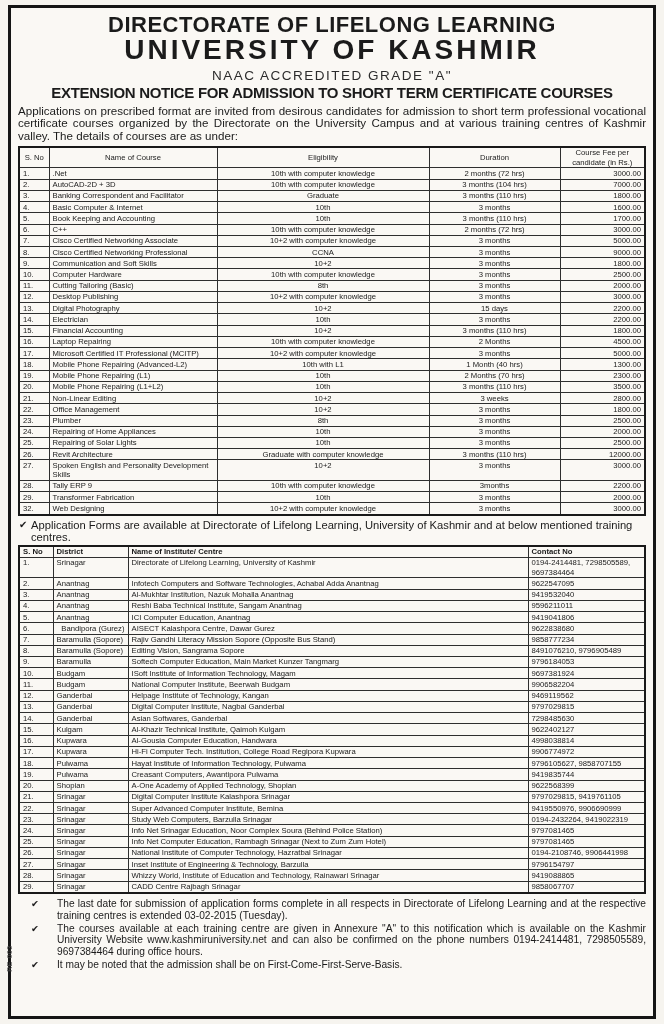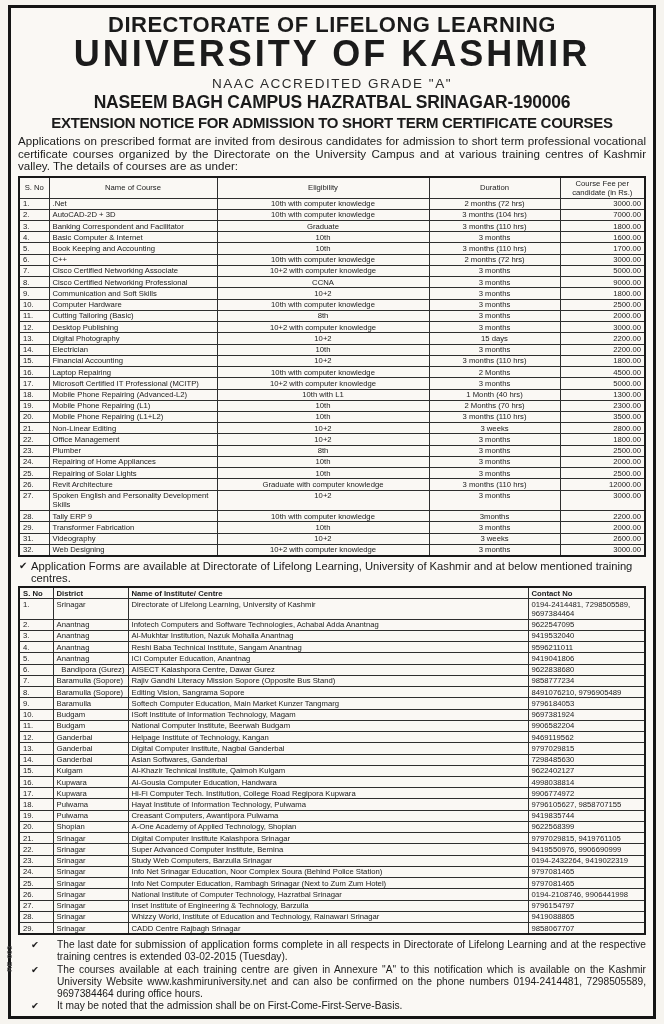--- a/index.html
+++ b/index.html
@@ -9,21 +9,21 @@
     font-family:"Liberation Sans","DejaVu Sans",sans-serif;
     color:#1b1b1b;
   }
   .sheet { position:relative; width:664px; height:1024px; background:#f6f4ef; overflow:hidden; margin:0 auto; }
   .doc {
     position:absolute; top:5px; left:8px; right:8px; bottom:5px;
     border:3px solid #151515; background:#faf8f4;
     padding:5px 7px 2px; overflow:hidden;
   }
   .h1 { text-align:center; font-weight:bold; font-size:22px; letter-spacing:0.5px; line-height:1.05; }
-  .h2 { text-align:center; font-weight:bold; font-size:36px; letter-spacing:3px; line-height:1.02; white-space:nowrap; }
+  .h2 { text-align:center; font-weight:bold; font-size:28px; letter-spacing:3px; line-height:1.02; white-space:nowrap; }
   .h3 { text-align:center; font-size:13.5px; letter-spacing:1.5px; color:#2c2c2c; margin-top:3px; }
   .h4 { text-align:center; font-weight:bold; font-size:17.5px; margin-top:1px; letter-spacing:-0.2px; }
   .h5 { text-align:center; font-weight:bold; font-size:15px; margin-top:1px; letter-spacing:-0.3px; }
   .intro { font-size:11.6px; line-height:1.1; text-align:justify; margin:4px 0 3px; }
 
   table { width:100%; border-collapse:collapse; table-layout:fixed; }
   .t1, .t2 { border:2px solid #191919; }
   th, td { border:1px solid #2e2e2e; padding:0.5px 3px; font-size:7.7px; line-height:1.2; vertical-align:top; word-wrap:break-word; }
   .t1 th { font-weight:normal; text-align:center; vertical-align:middle; color:#222; }
   .t2 th { font-weight:bold; text-align:left; }
@@ -45,21 +45,20 @@
 </head>
 <body>
 
 <div class="sheet">
   <div class="doc">
 
     <div>
       <div class="h1">DIRECTORATE OF LIFELONG LEARNING</div>
       <div class="h2">UNIVERSITY OF KASHMIR</div>
       <div class="h3">NAAC ACCREDITED GRADE "A"</div>
-      <div class="h4">NASEEM BAGH CAMPUS HAZRATBAL SRINAGAR-190006</div>
       <div class="h5">EXTENSION NOTICE FOR ADMISSION TO SHORT TERM CERTIFICATE COURSES</div>
     </div>
 
     <p class="intro">Applications on prescribed format are invited from desirous candidates for admission to short term professional vocational certificate courses organized by the Directorate on the University Campus and at various training centres of Kashmir valley. The details of courses are as under:</p>
 
     <table class="t1">
       <colgroup>
         <col style="width:30px">
           <col style="width:168px">
           <col style="width:212px">
@@ -273,27 +272,20 @@
             <td style="text-align: right;">2200.00</td>
           </tr>
           <tr>
             <td style="text-align: left;">29.</td>
             <td style="text-align: left;">Transformer Fabrication</td>
             <td style="text-align: center;">10th</td>
             <td style="text-align: center;">3 months</td>
             <td style="text-align: right;">2000.00</td>
           </tr>
           <tr>
-            <td style="text-align: left;">31.</td>
-            <td style="text-align: left;">Videography</td>
-            <td style="text-align: center;">10+2</td>
-            <td style="text-align: center;">3 weeks</td>
-            <td style="text-align: right;">2600.00</td>
-          </tr>
-          <tr>
             <td style="text-align: left;">32.</td>
             <td style="text-align: left;">Web Designing</td>
             <td style="text-align: center;">10+2 with computer knowledge</td>
             <td style="text-align: center;">3 months</td>
             <td style="text-align: right;">3000.00</td>
           </tr>
         </tbody>
     </table>
 
     <div class="checkline">

